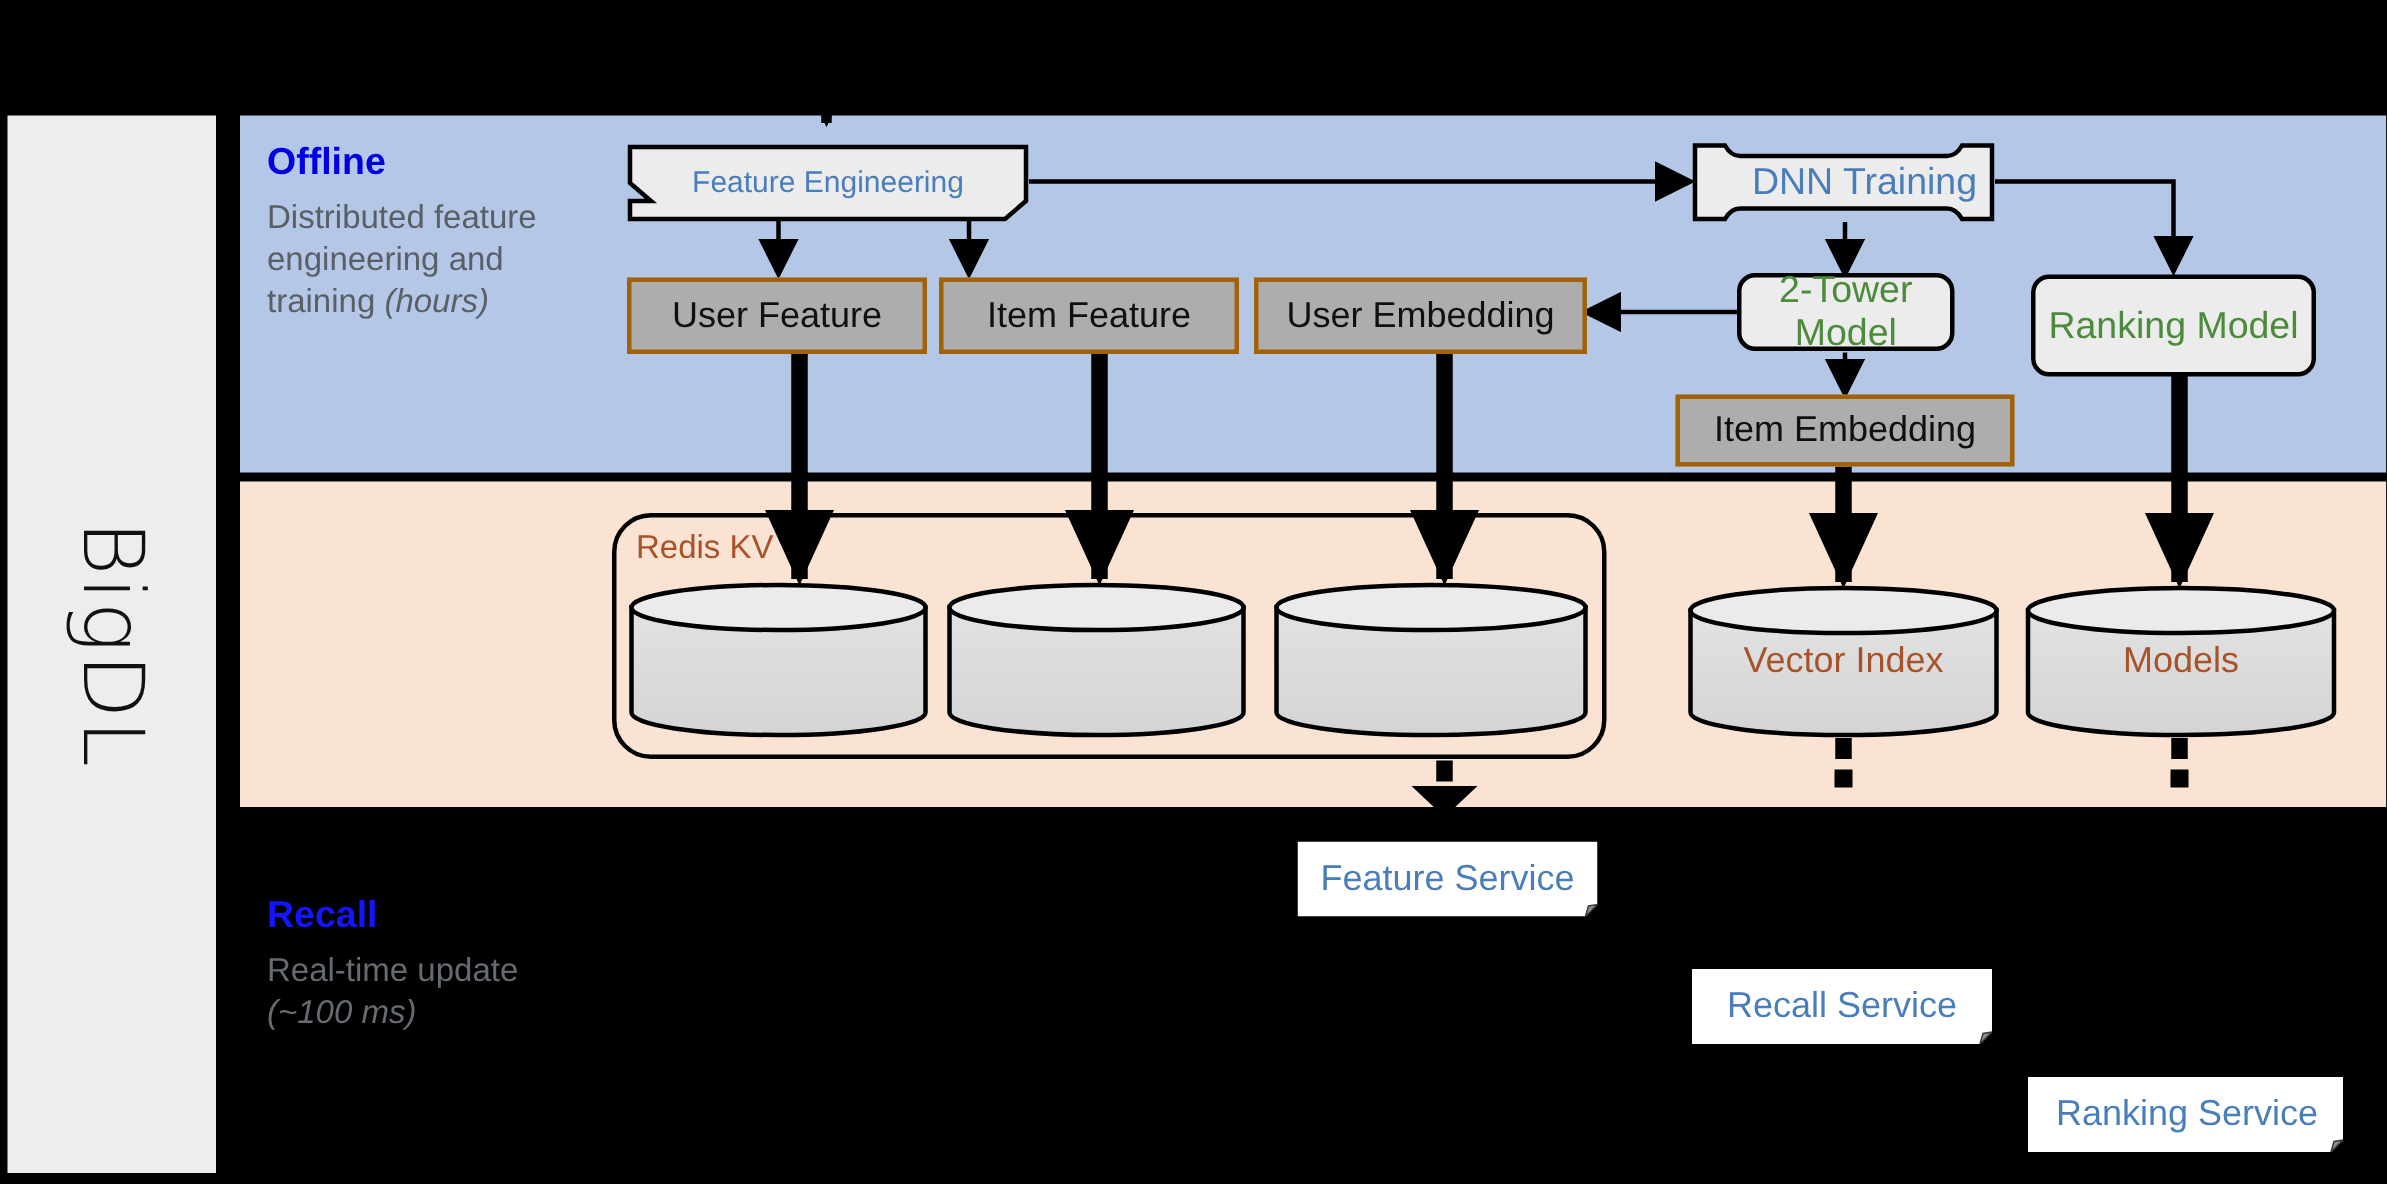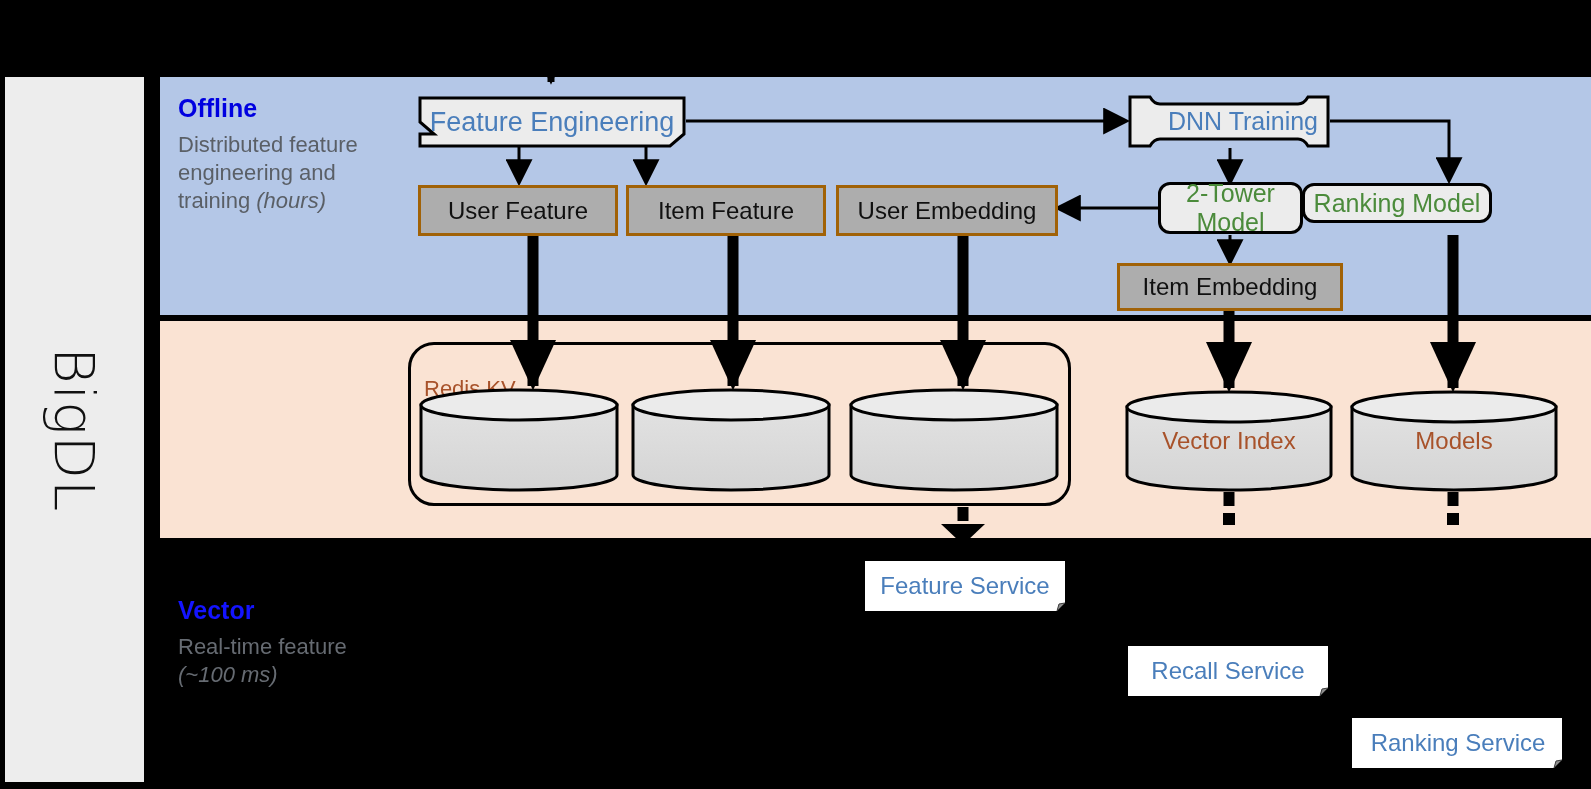--- a/index.html
+++ b/index.html
@@ -38,41 +38,41 @@
     display:flex;align-items:center;justify-content:center;text-align:center;
     pointer-events:none;}
 
   
   .graybox{position:absolute;background:#adadad;border:3px solid #a16207;box-sizing:border-box;}
   .graybox .nlabel{font-size:24px;color:#101010;}
 
   
   .bannerbox{position:absolute;}
   .bannerbox svg{position:absolute;left:0;top:0;}
-  .bannerbox .nlabel{font-size:27px;color:#4a7ebb;}
+  .bannerbox .nlabel{font-size:20px;color:#4a7ebb;}
 
   
   .notchbox{position:absolute;}
   .notchbox svg{position:absolute;left:0;top:0;}
   .notchbox .nlabel{font-size:25px;color:#4a7ebb;}
 
   
   .modelbox{position:absolute;background:#ececec;border:3px solid #000;border-radius:12px;box-sizing:border-box;}
   .modelbox .nlabel{font-size:25px;color:#4b8b3b;}
 
   
   .cyl{position:absolute;}
   .cyl svg{position:absolute;left:0;top:0;}
   .cyl .nlabel{font-size:24px;color:#a8522a;}
   #raw-data .nlabel{font-size:25px;color:#1d1d1d;}
 
   
   #redis-box{position:absolute;left:408px;top:342px;width:663px;height:164px;
     border:3px solid #000;border-radius:26px;box-sizing:border-box;background:transparent;}
-  #redis-label{position:absolute;left:424px;top:352px;font-size:22px;color:#a8522a;margin-top:24px;}
+  #redis-label{position:absolute;left:424px;top:352px;font-size:22px;color:#a8522a;}
 
   
   .note{position:absolute;}
   .note svg{position:absolute;left:0;top:0;}
   .note .nlabel{font-size:24px;color:#4a7ebb;line-height:1.25;}
   #recommender-service .nlabel{font-size:26px;}
 
   
   #wires{position:absolute;left:0;top:0;width:1591px;height:789px;pointer-events:none;}
 </style>
@@ -91,22 +91,22 @@
     </div>
   </div>
 
   <div class="band-head" id="head-offline">
     <div class="band-title">Offline</div>
     <div class="band-sub"><span>Distributed feature engineering and training </span><i>(hours)</i></div>
   </div>
 
 
   <div class="band-head" id="head-online">
-    <div class="band-title">Vector</div>
-    <div class="band-sub"><span>Real-time feature </span><i>(~100 ms)</i></div>
+    <div class="band-title">Recall</div>
+    <div class="band-sub"><span>Real-time update </span><i>(~100 ms)</i></div>
   </div>
 
   <svg id="wires" viewBox="0 0 1591 789">
     <defs>
       <marker id="ah-thin" markerWidth="9" markerHeight="9" refX="7.6" refY="4.5" orient="auto">
         <path d="M0,0 L9,4.5 L0,9 z" fill="#000"></path>
       </marker>
       <marker id="ah-thick" markerWidth="4.6" markerHeight="4.2" refX="4.2" refY="2.1" orient="auto">
         <path d="M0,0 L4.6,2.1 L0,4.2 z" fill="#000"></path>
       </marker>
@@ -168,21 +168,21 @@
   <div class="graybox" style="left:836px;top:185px;width:222px;height:51px;">
     <div class="nlabel">User Embedding</div>
   </div>
   <div class="graybox" style="left:1117px;top:263px;width:226px;height:48px;">
     <div class="nlabel">Item Embedding</div>
   </div>
 
   <div class="modelbox" style="left:1158px;top:182px;width:144px;height:52px;width:145px;">
     <div class="nlabel">2-Tower Model</div>
   </div>
-  <div class="modelbox" style="left:1302px;top:183px;width:190px;height:40px;">
+  <div class="modelbox" style="left:1354px;top:183px;width:190px;height:68px;">
     <div class="nlabel">Ranking Model</div>
   </div>
 
   <div id="redis-box"></div>
   <div id="redis-label">Redis KV</div>
 
   <div class="cyl" style="left:418px;top:388px;width:202px;height:104px;">
     <svg width="202" height="104" viewBox="0 0 202 104">
       <defs>
         <linearGradient id="gcyl1" x1="0" y1="0" x2="0" y2="1">

